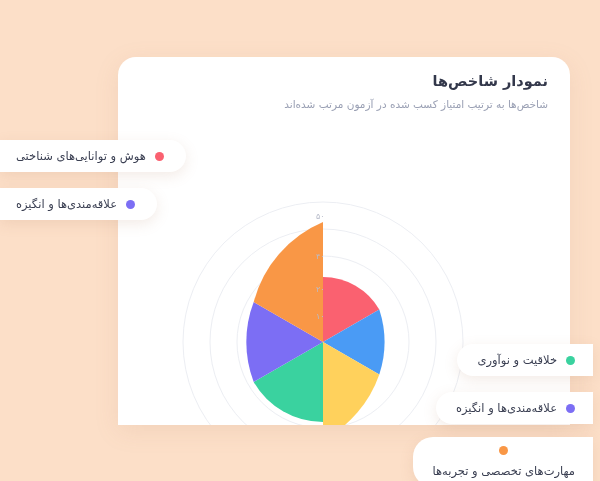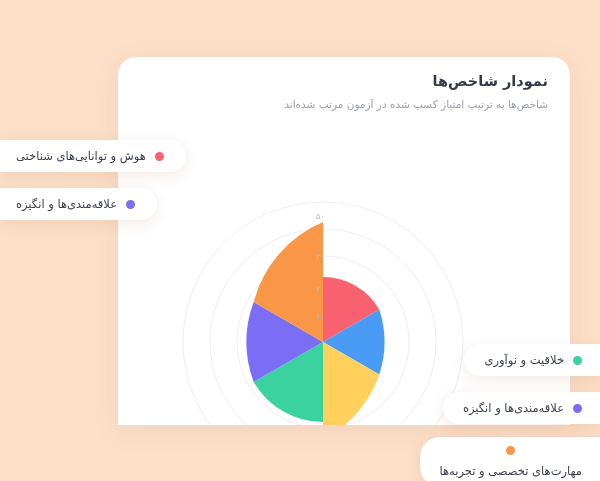--- a/index.html
+++ b/index.html
@@ -93,21 +93,21 @@
   }
 
   
   .pill-left {
     left: 0;
     border-radius: 0 20px 20px 0;
     padding-right: 22px;
   }
   
   .pill-right {
-    right: 0;
+    right: 7px;
     border-radius: 20px 0 0 20px;
     padding-left: 20px;
     padding-right: 18px;
     justify-content: center;
   }
 
   #pill-0 { top: 140px; }
   #pill-1 { top: 188px; }
   #pill-2 { top: 344px; }
   #pill-3 { top: 392px; }

